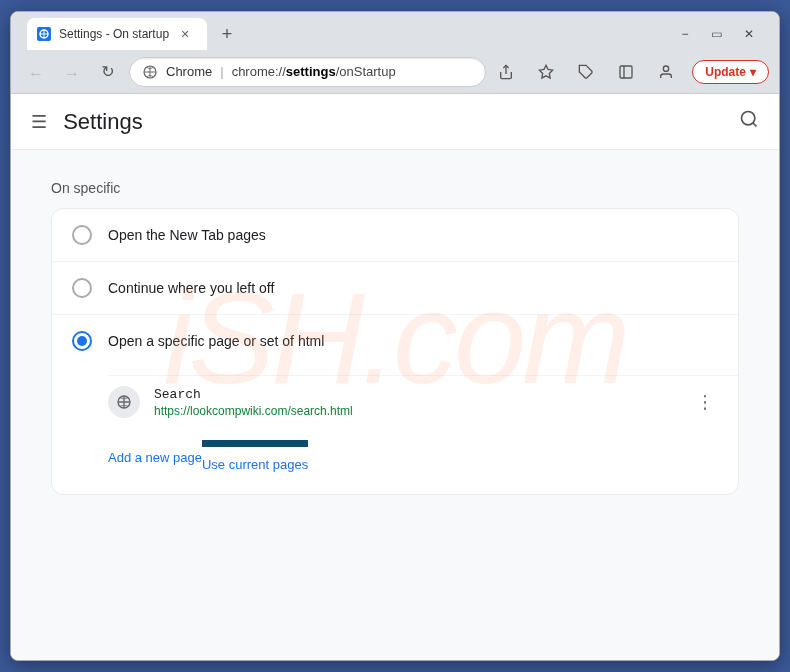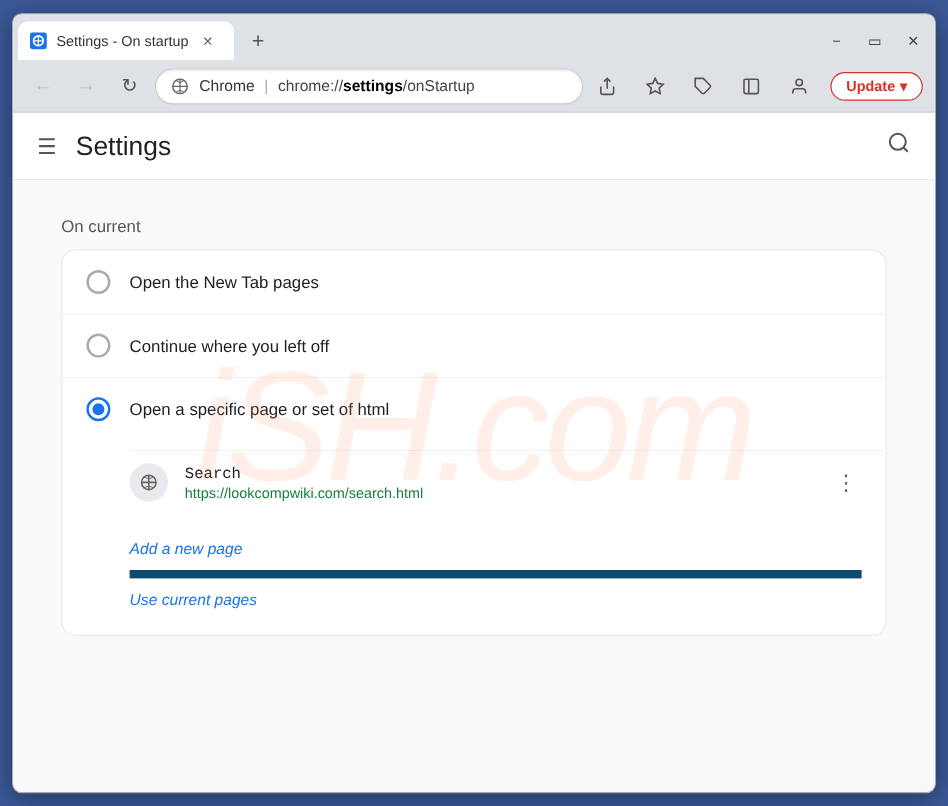--- a/index.html
+++ b/index.html
@@ -25,21 +25,21 @@
       overflow: hidden;
       border: 1px solid #aaa;
     }
 
     
     .title-bar {
       background: #dee1e6;
       height: 38px;
       display: flex;
       align-items: flex-end;
-      padding: 0 4px;
+      padding: 0 16px;
       flex-shrink: 0;
     }
 
     .tab-strip {
       display: flex;
       align-items: flex-end;
       gap: 2px;
     }
 
     .tab {
@@ -382,23 +382,21 @@
       color: #666;
       font-size: 18px;
       cursor: pointer;
       padding: 4px;
       border-radius: 50%;
     }
 
     .action-links {
       padding: 8px 20px 12px 56px;
       display: flex;
-      flex-direction: column;
       gap: 0;
-      font-style: italic;
     }
 
     .action-link {
       font-size: 13px;
       color: #1a73e8;
       cursor: pointer;
       padding: 10px 0;
       text-decoration: none;
     }
 
@@ -502,21 +500,21 @@
             <circle cx="11" cy="11" r="8"></circle>
             <line x1="21" y1="21" x2="16.65" y2="16.65"></line>
           </svg>
       </span>
     </div>
 
     <div class="settings-body">
 
       <div class="watermark">iSH.com</div>
 
-      <div class="section-label">On current</div>
+      <div class="section-label">On specific</div>
 
       <div class="options-card">
 
         <div class="option-row">
           <div class="radio-outer">
           </div>
           <span class="option-text">Open the New Tab pages</span>
         </div>
 
         <div class="option-row">

